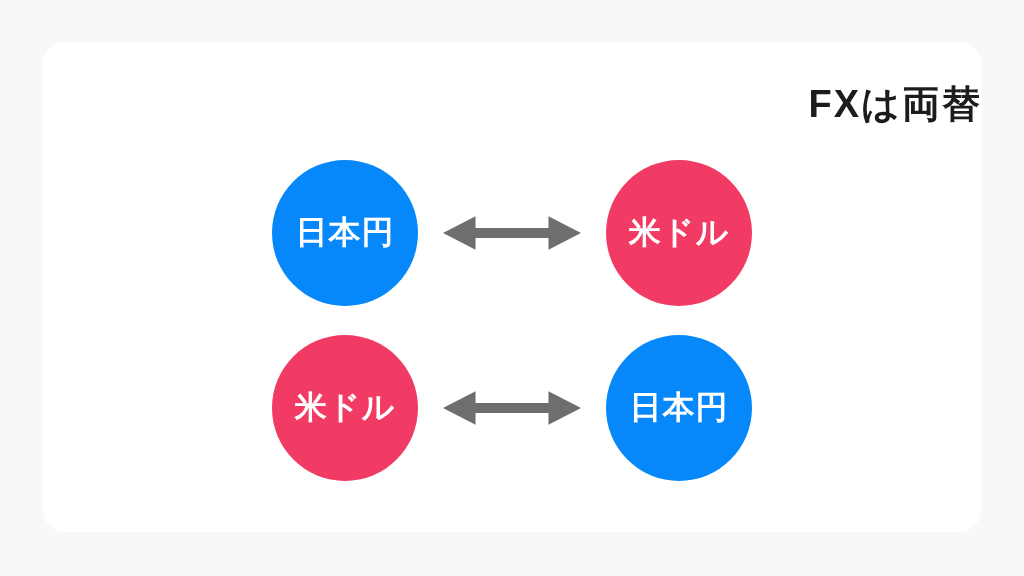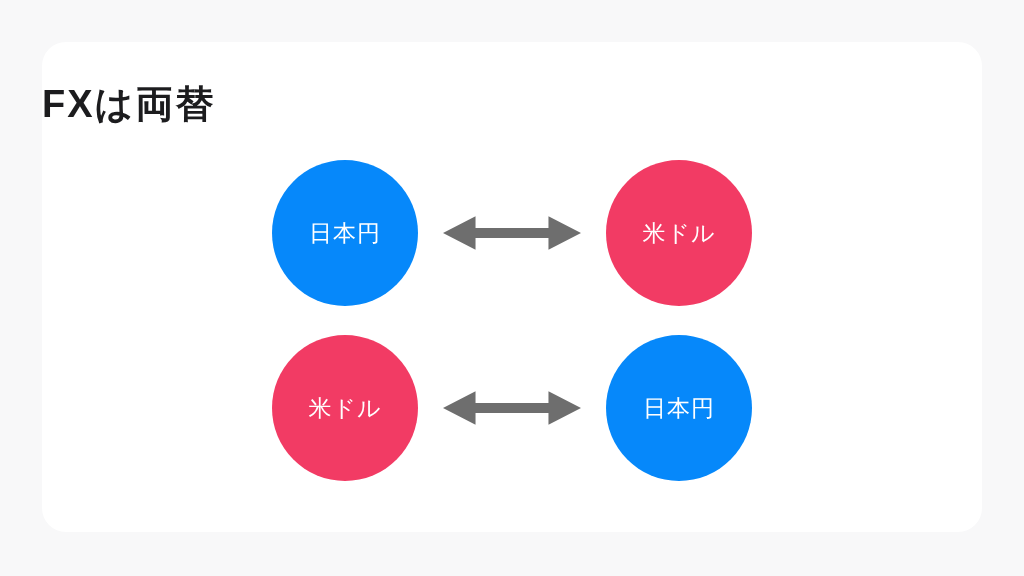--- a/index.html
+++ b/index.html
@@ -22,21 +22,21 @@
   .card {
     position: absolute;
     left: 42px; top: 42px;
     width: 940px; height: 490px;
     background: var(--card);
     border-radius: 24px;
   }
   .title {
     position: absolute;
     top: 43px; left: 0; right: 0;
-    text-align: left;
+    text-align: right;
     font-size: 38px;
     line-height: 38px;
     font-weight: bold;
     letter-spacing: 2px;
     color: var(--title-text);
   }
   .row {
     position: absolute;
     left: 0; right: 0;
     display: flex;
@@ -51,22 +51,22 @@
     border-radius: 50%;
     display: flex;
     align-items: center;
     justify-content: center;
     flex: 0 0 auto;
   }
   .circle.blue { background: var(--blue); }
   .circle.pink { background: var(--pink); }
   .circle .label {
     color: var(--circle-text);
-    font-size: 23px;
-    font-weight: normal;
+    font-size: 32px;
+    font-weight: bold;
     letter-spacing: 1px;
     text-align: right;
   }
   .arrow-icon { width: 138px; height: 40px; flex: 0 0 auto; }
   .arrow-icon polygon { fill: var(--arrow); }
 </style>
 </head>
 <body>
 
 <div class="stage">

